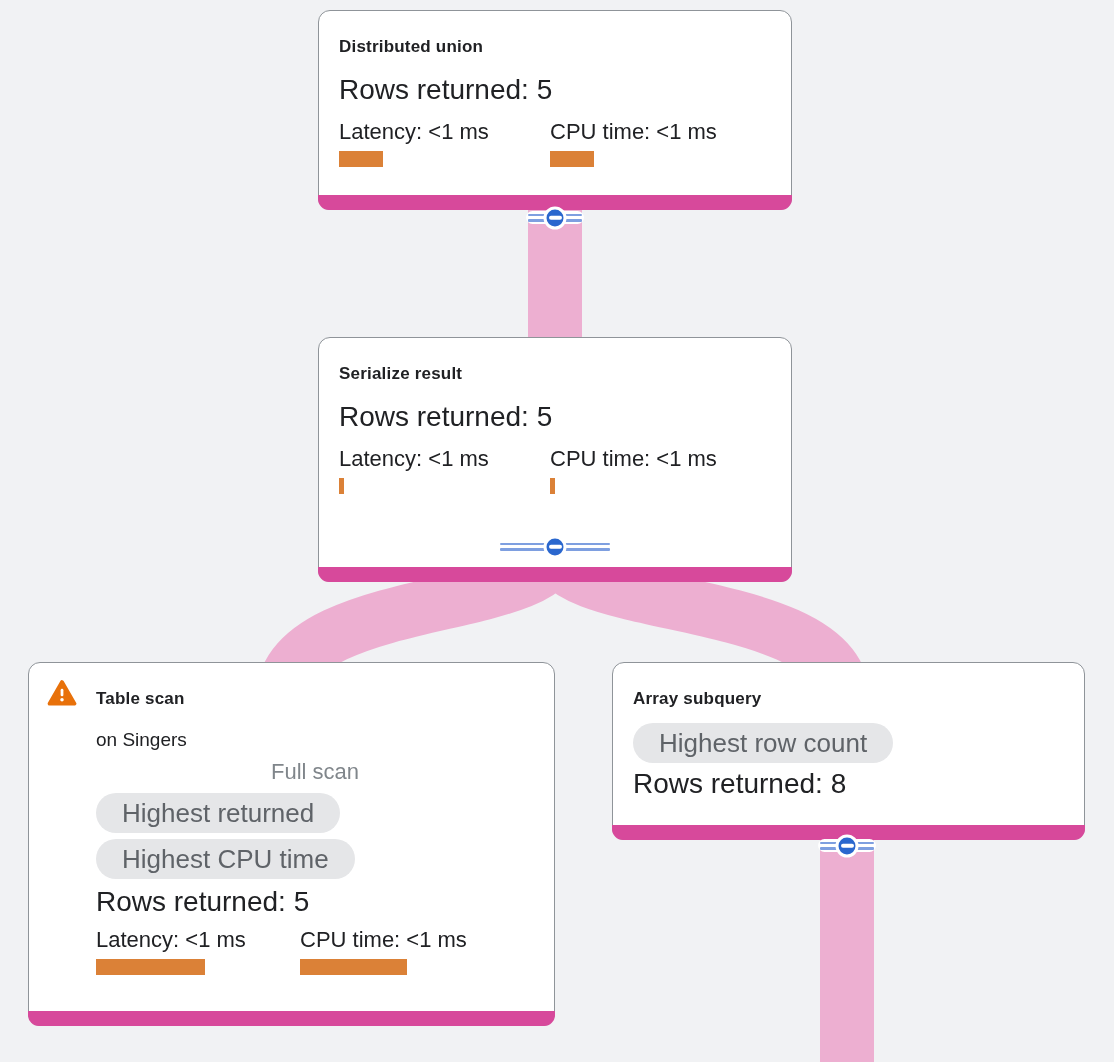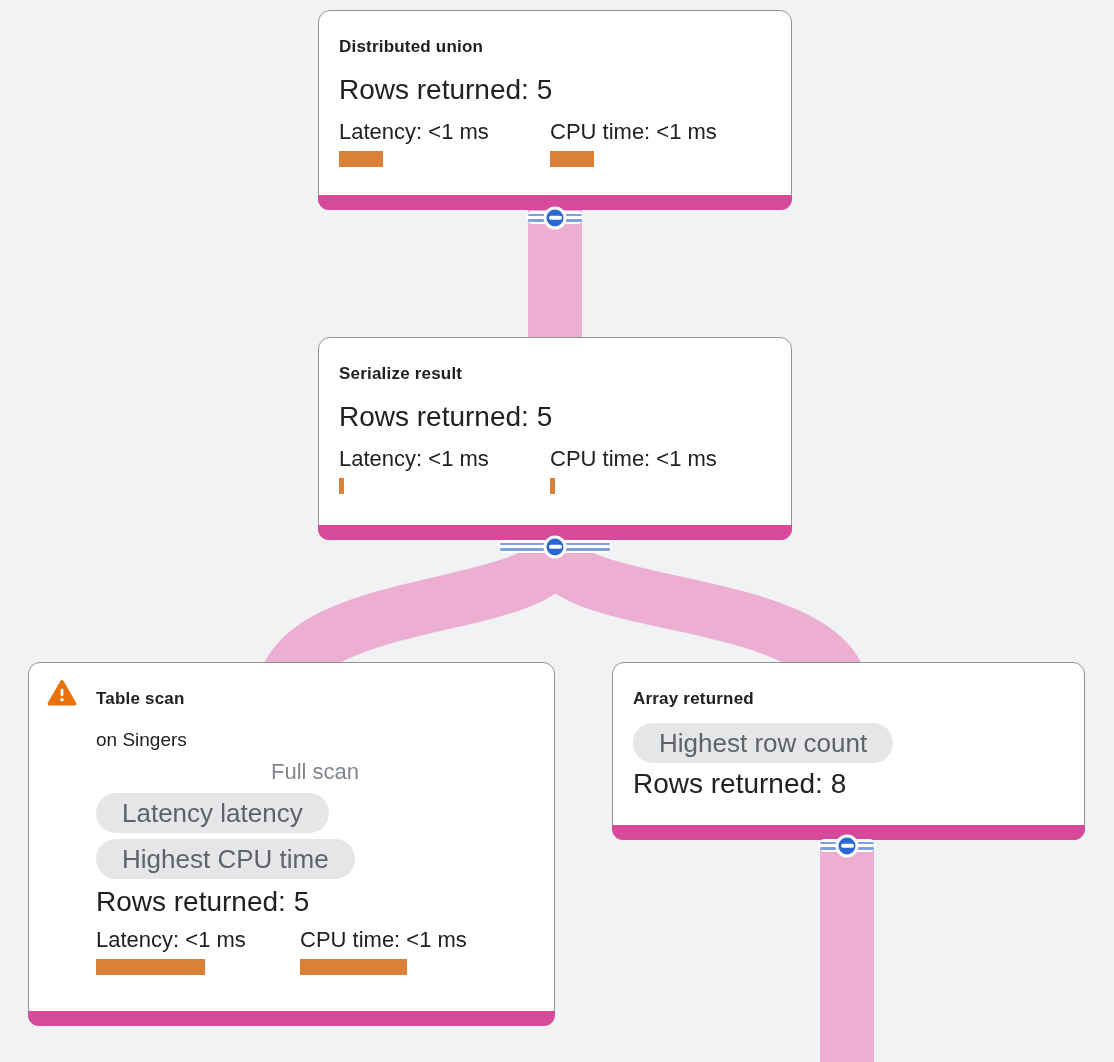--- a/index.html
+++ b/index.html
@@ -91,21 +91,21 @@
       </div>
       <div class="metric">
         <div class="mlabel">CPU time: &lt;1 ms</div>
         <div class="mbar" style="width: 44px;"></div>
       </div>
     </div>
   </div>
   <div class="bottombar"></div>
 </div>
 
-<div class="card" style="left:318px;top:337px;width:474px;height:203px;">
+<div class="card" style="left:318px;top:337px;width:474px;height:245px;">
   <div class="card-inner">
     <div class="node-title">Serialize result</div>
     <div class="rows">Rows returned: 5</div>
     <div class="metrics">
       <div class="metric">
         <div class="mlabel">Latency: &lt;1 ms</div>
         <div class="mbar" style="width: 5px;"></div>
       </div>
       <div class="metric">
         <div class="mlabel">CPU time: &lt;1 ms</div>
@@ -119,40 +119,40 @@
 <div class="card card--scan" style="left:28px;top:662px;width:527px;height:364px;">
   <svg class="warning" viewBox="0 0 24 22">
     <path d="M12 2.2 L22 19.5 H2 Z" fill="#E8710A" stroke="#E8710A" stroke-width="3" stroke-linejoin="round"></path>
     <rect x="10.9" y="7.6" width="2.2" height="6" rx="1.1" fill="#fff"></rect>
     <circle cx="12" cy="16.3" r="1.4" fill="#fff"></circle>
   </svg>
   <div class="card-inner">
     <div class="node-title">Table scan</div>
     <div class="subtitle">on Singers</div>
     <div class="note">Full scan</div>
-    <div class="badge">Latency latency</div>
+    <div class="badge">Highest returned</div>
     <div class="badge">Highest CPU time</div>
     <div class="rows" style="margin-top:10px;">Rows returned: 5</div>
     <div class="metrics" style="margin-top:12px;">
       <div class="metric">
         <div class="mlabel">Latency: &lt;1 ms</div>
         <div class="mbar" style="width: 109px;"></div>
       </div>
       <div class="metric">
         <div class="mlabel">CPU time: &lt;1 ms</div>
         <div class="mbar" style="width: 107px;"></div>
       </div>
     </div>
   </div>
   <div class="bottombar"></div>
 </div>
 
 <div class="card" style="left:612px;top:662px;width:473px;height:178px;">
   <div class="card-inner">
-    <div class="node-title">Array returned</div>
+    <div class="node-title">Array subquery</div>
     <div class="badge">Highest row count</div>
     <div class="rows" style="margin-top:8px;">Rows returned: 8</div>
   </div>
   <div class="bottombar"></div>
 </div>
 
 <div class="connector" style="left:526px;top:211px;width:58px;">
   <div class="band"></div>
   <div class="ccircle">
     <div class="minus"></div>

